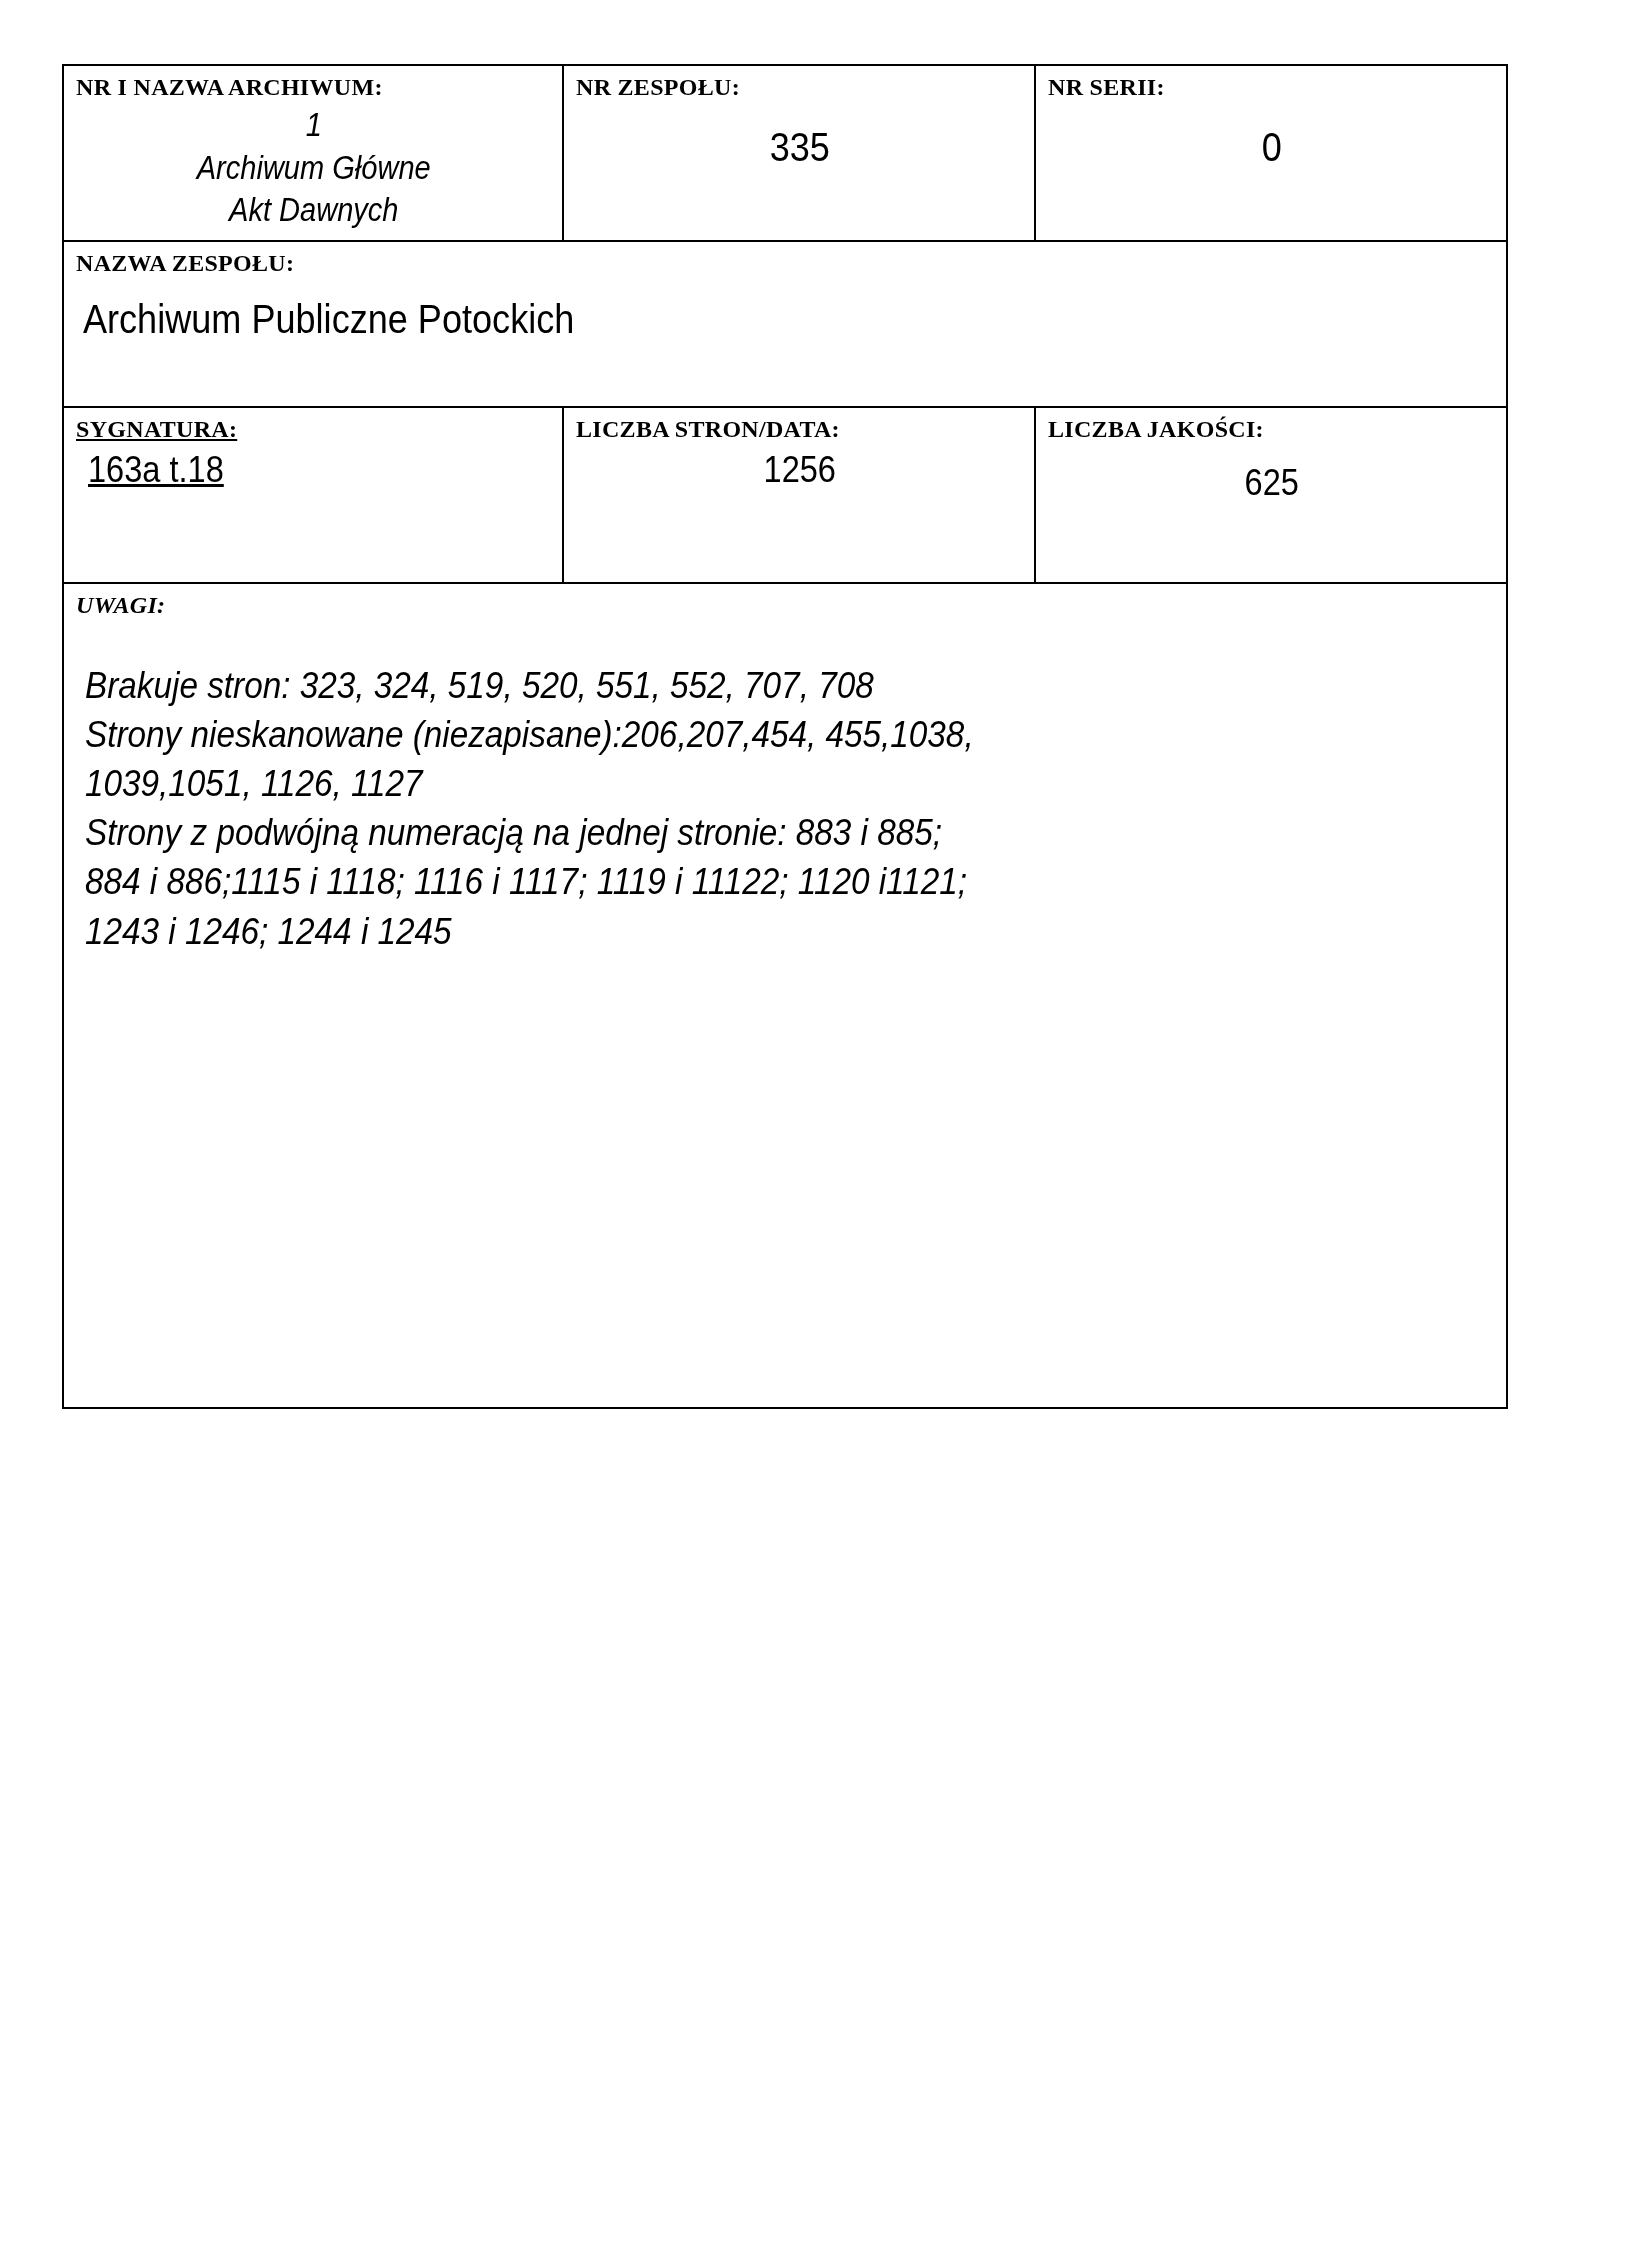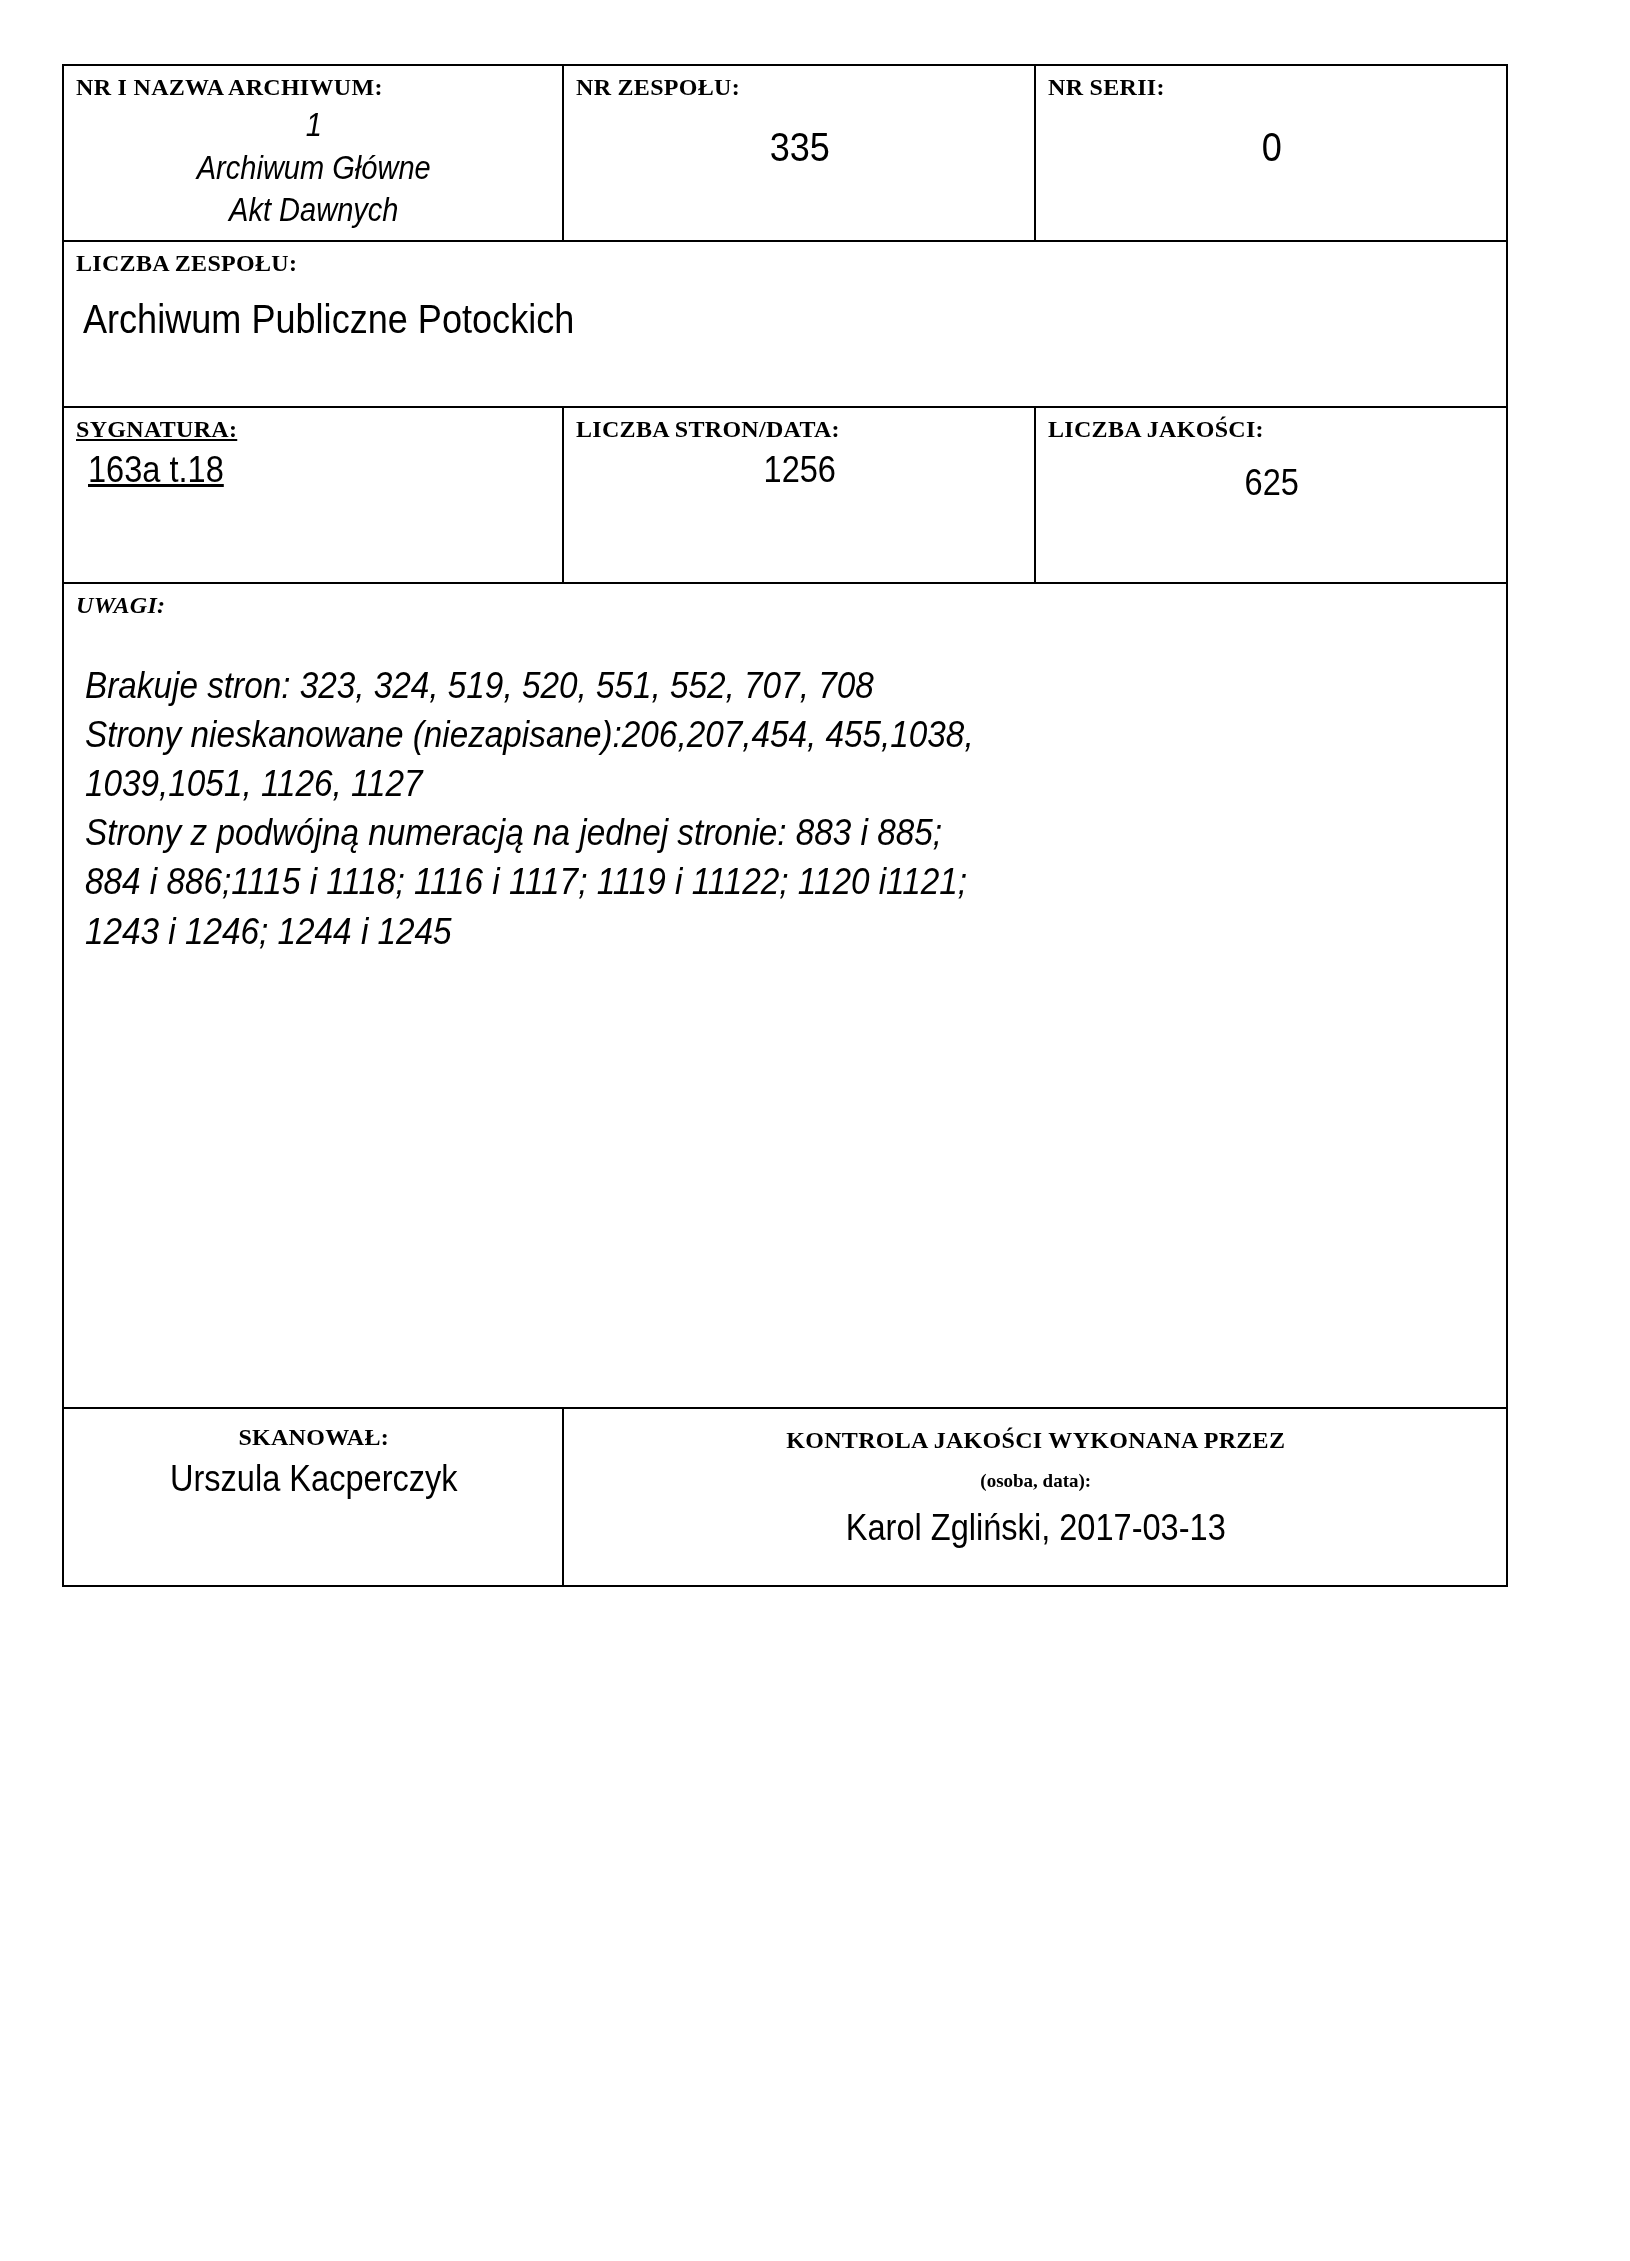--- a/index.html
+++ b/index.html
@@ -152,21 +152,21 @@
           <div class="pad">
             <div class="label">NR SERII:</div>
             <div class="value center v-offset-md" style="font-size:41px;">0</div>
           </div>
         </td>
       </tr>
 
       <tr>
         <td class="cell-nazwa-zespolu" colspan="3">
           <div class="pad">
-            <div class="label">LICZBA ZESPOŁU:</div>
+            <div class="label">NAZWA ZESPOŁU:</div>
             <div class="value" style="margin-top:18.4px; margin-left:6.6px;">Archiwum Publiczne Potockich</div>
           </div>
         </td>
       </tr>
 
       <tr>
         <td class="cell-sygnatura">
           <div class="pad">
             <div class="label">SYGNATURA:</div>
             <div class="value" style="margin-top:5.3px; margin-left:12px;">163a t.18</div>
@@ -196,34 +196,18 @@
             <div class="uwagi-body">Brakuje stron: 323, 324, 519, 520, 551, 552, 707, 708
 Strony nieskanowane (niezapisane):206,207,454, 455,1038,
 1039,1051, 1126, 1127
 Strony z podwójną numeracją na jednej stronie: 883 i 885;
 884 i 886;1115 i 1118; 1116 i 1117; 1119 i 11122; 1120 i1121;
 1243 i 1246; 1244 i 1245</div>
           </div>
         </td>
       </tr>
 
-      <tr>
-        <td class="cell-skanowal">
-          <div class="pad">
-            <div class="label center" style="margin-top:6.6px;">SKANOWAŁ:</div>
-            <div class="value center" style="margin-top:6.6px;">Urszula Kacperczyk</div>
-          </div>
-        </td>
-
-        <td class="cell-kontrola" colspan="2">
-          <div class="pad">
-            <div class="label center" style="margin-top:9.2px;">KONTROLA JAKOŚCI WYKONANA PRZEZ</div>
-            <div class="label-sub">(osoba, data):</div>
-            <div class="value center" style="margin-top:14.5px;">Karol Zgliński, 2017-03-13</div>
-          </div>
-        </td>
-      </tr>
 
     </tbody>
   </table>
 
 </div>
 
 
 </body></html>

